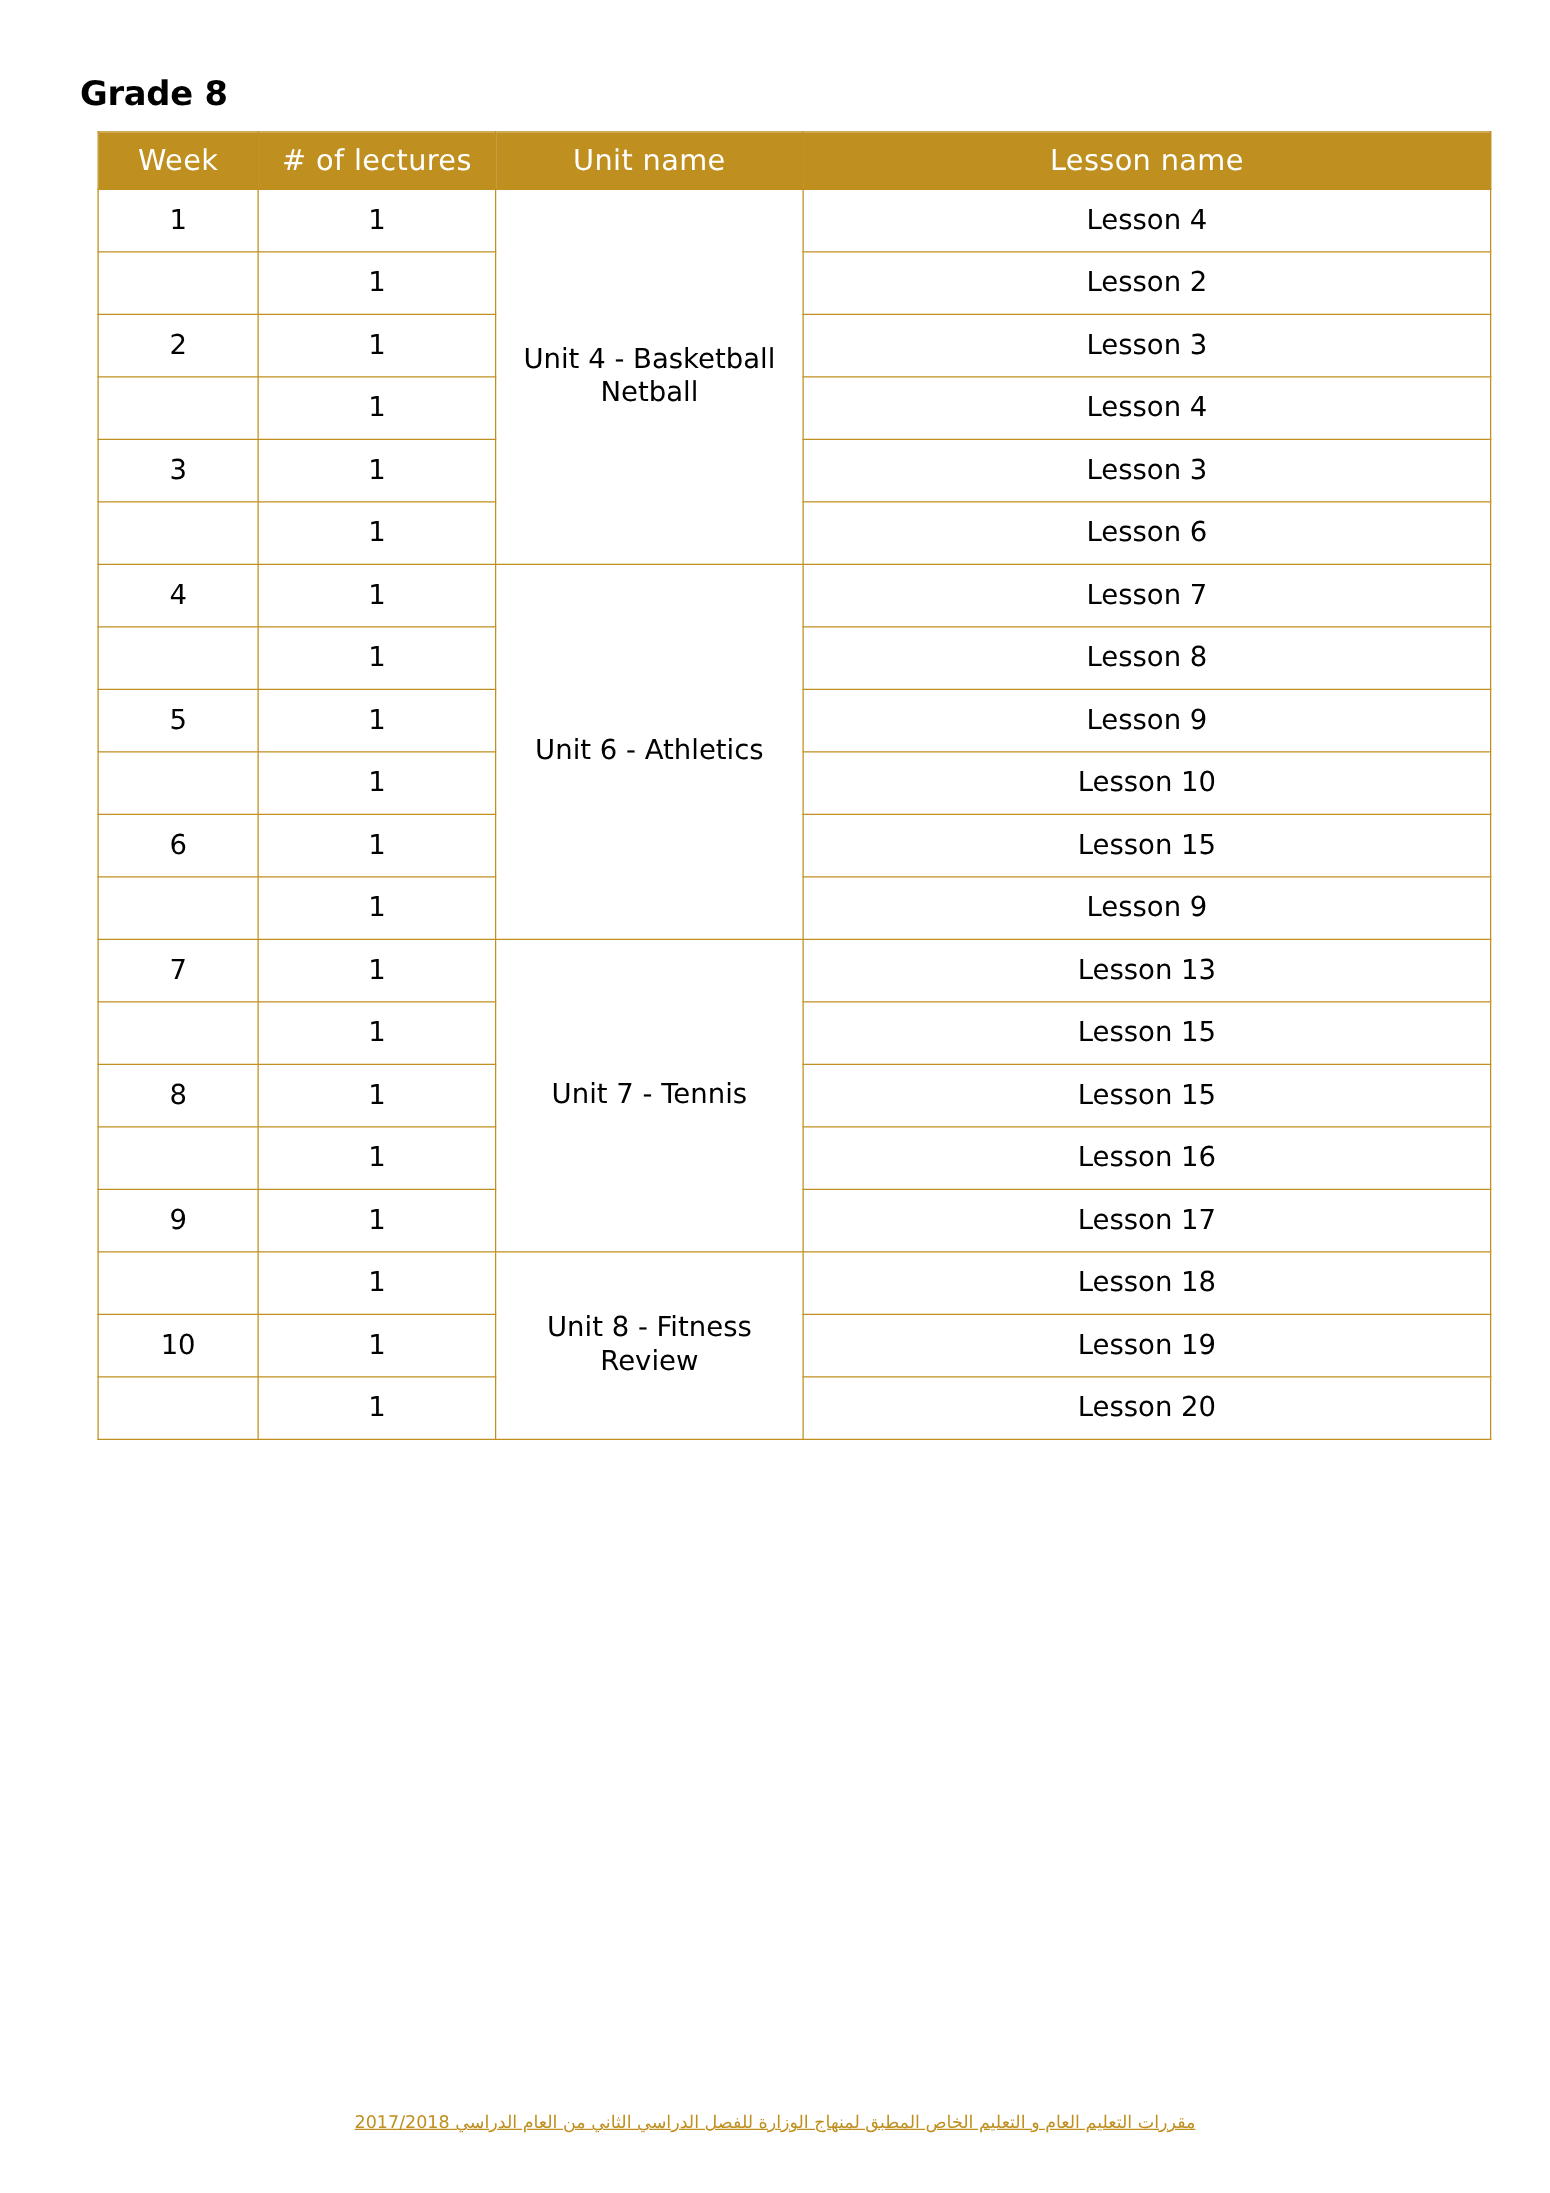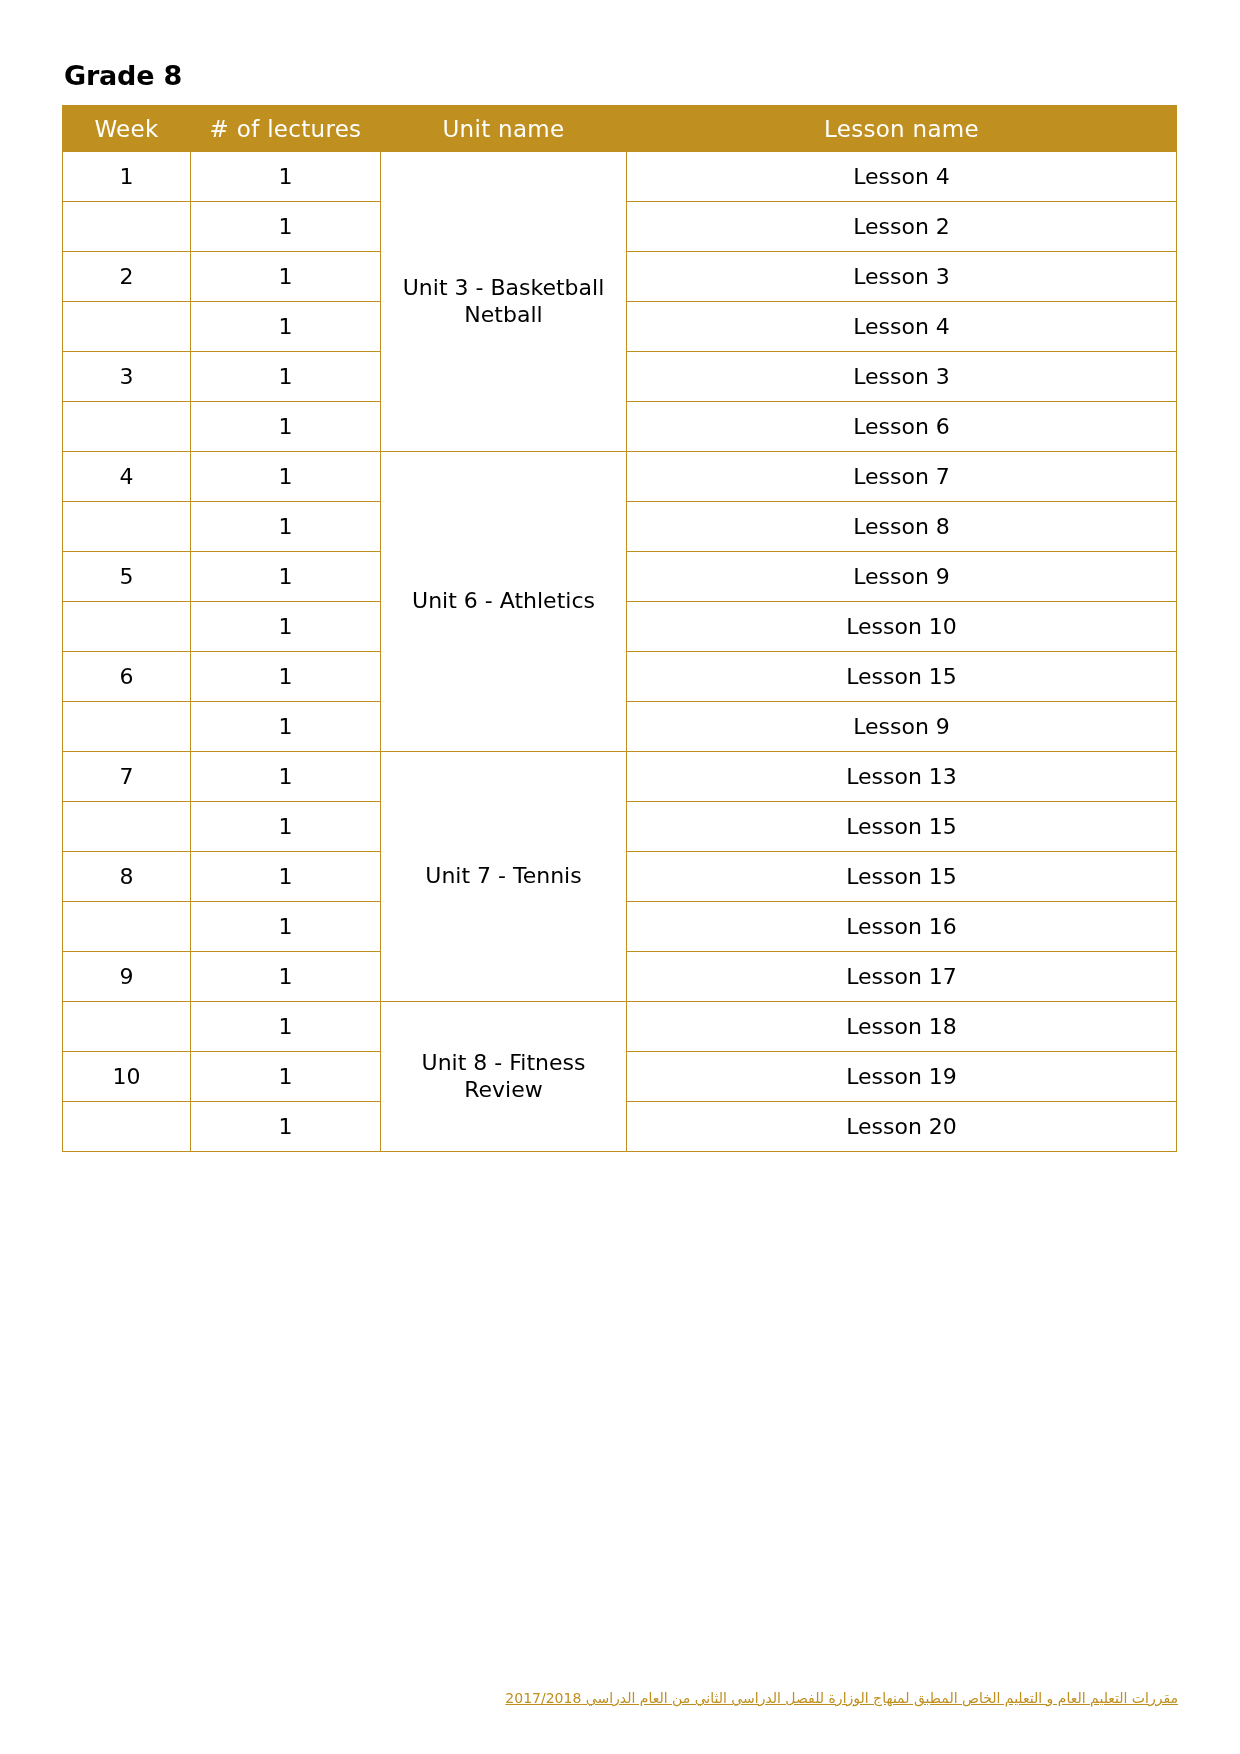--- a/index.html
+++ b/index.html
@@ -28,21 +28,21 @@
     font-size: 27px;
     font-weight: bold;
     color: #000000;
     margin: 0 0 14px 2px;
     letter-spacing: -0.2px;
   }
   table.schedule {
     border-collapse: collapse;
     table-layout: fixed;
     width: 1114px;
-    margin-left: 0;
+    margin-left: 16px;
   }
   table.schedule col.c-week { width: 128px; }
   table.schedule col.c-lect { width: 190px; }
   table.schedule col.c-unit { width: 246px; }
   table.schedule col.c-lesson { width: 550px; }
 
   table.schedule th {
     background: #bf8f1f;
     color: #ffffff;
     font-size: 23px;
@@ -80,20 +80,21 @@
     padding-left: 16px;
     font-size: 22px;
   }
   td.blank-cell { }
 
   .footer-note {
     position: absolute;
     left: 0;
     right: 0;
     bottom: 48px;
+    text-align: center;
     font-family: "DejaVu Sans", sans-serif;
     font-size: 14px;
     color: #bf8f1f;
     text-decoration: underline;
     direction: rtl;
     padding: 0 62px;
   }
 </style>
 </head>
 <body>
@@ -114,21 +115,21 @@
         <th>Week</th>
         <th># of lectures</th>
         <th>Unit name</th>
         <th>Lesson name</th>
       </tr>
     </thead>
     <tbody>
         <tr>
           <td class="week-cell">1</td>
           <td class="lectures-cell">1</td>
-          <td class="unit-cell" rowspan="6">Unit 3 - Basketball Netball</td>
+          <td class="unit-cell" rowspan="6">Unit 4 - Basketball Netball</td>
           <td class="lesson-cell">Lesson 4</td>
         </tr>
         <tr>
           <td class="week-cell blank-cell"></td>
           <td class="lectures-cell">1</td>
           <td class="lesson-cell">Lesson 2</td>
         </tr>
         <tr>
           <td class="week-cell">2</td>
           <td class="lectures-cell">1</td>

